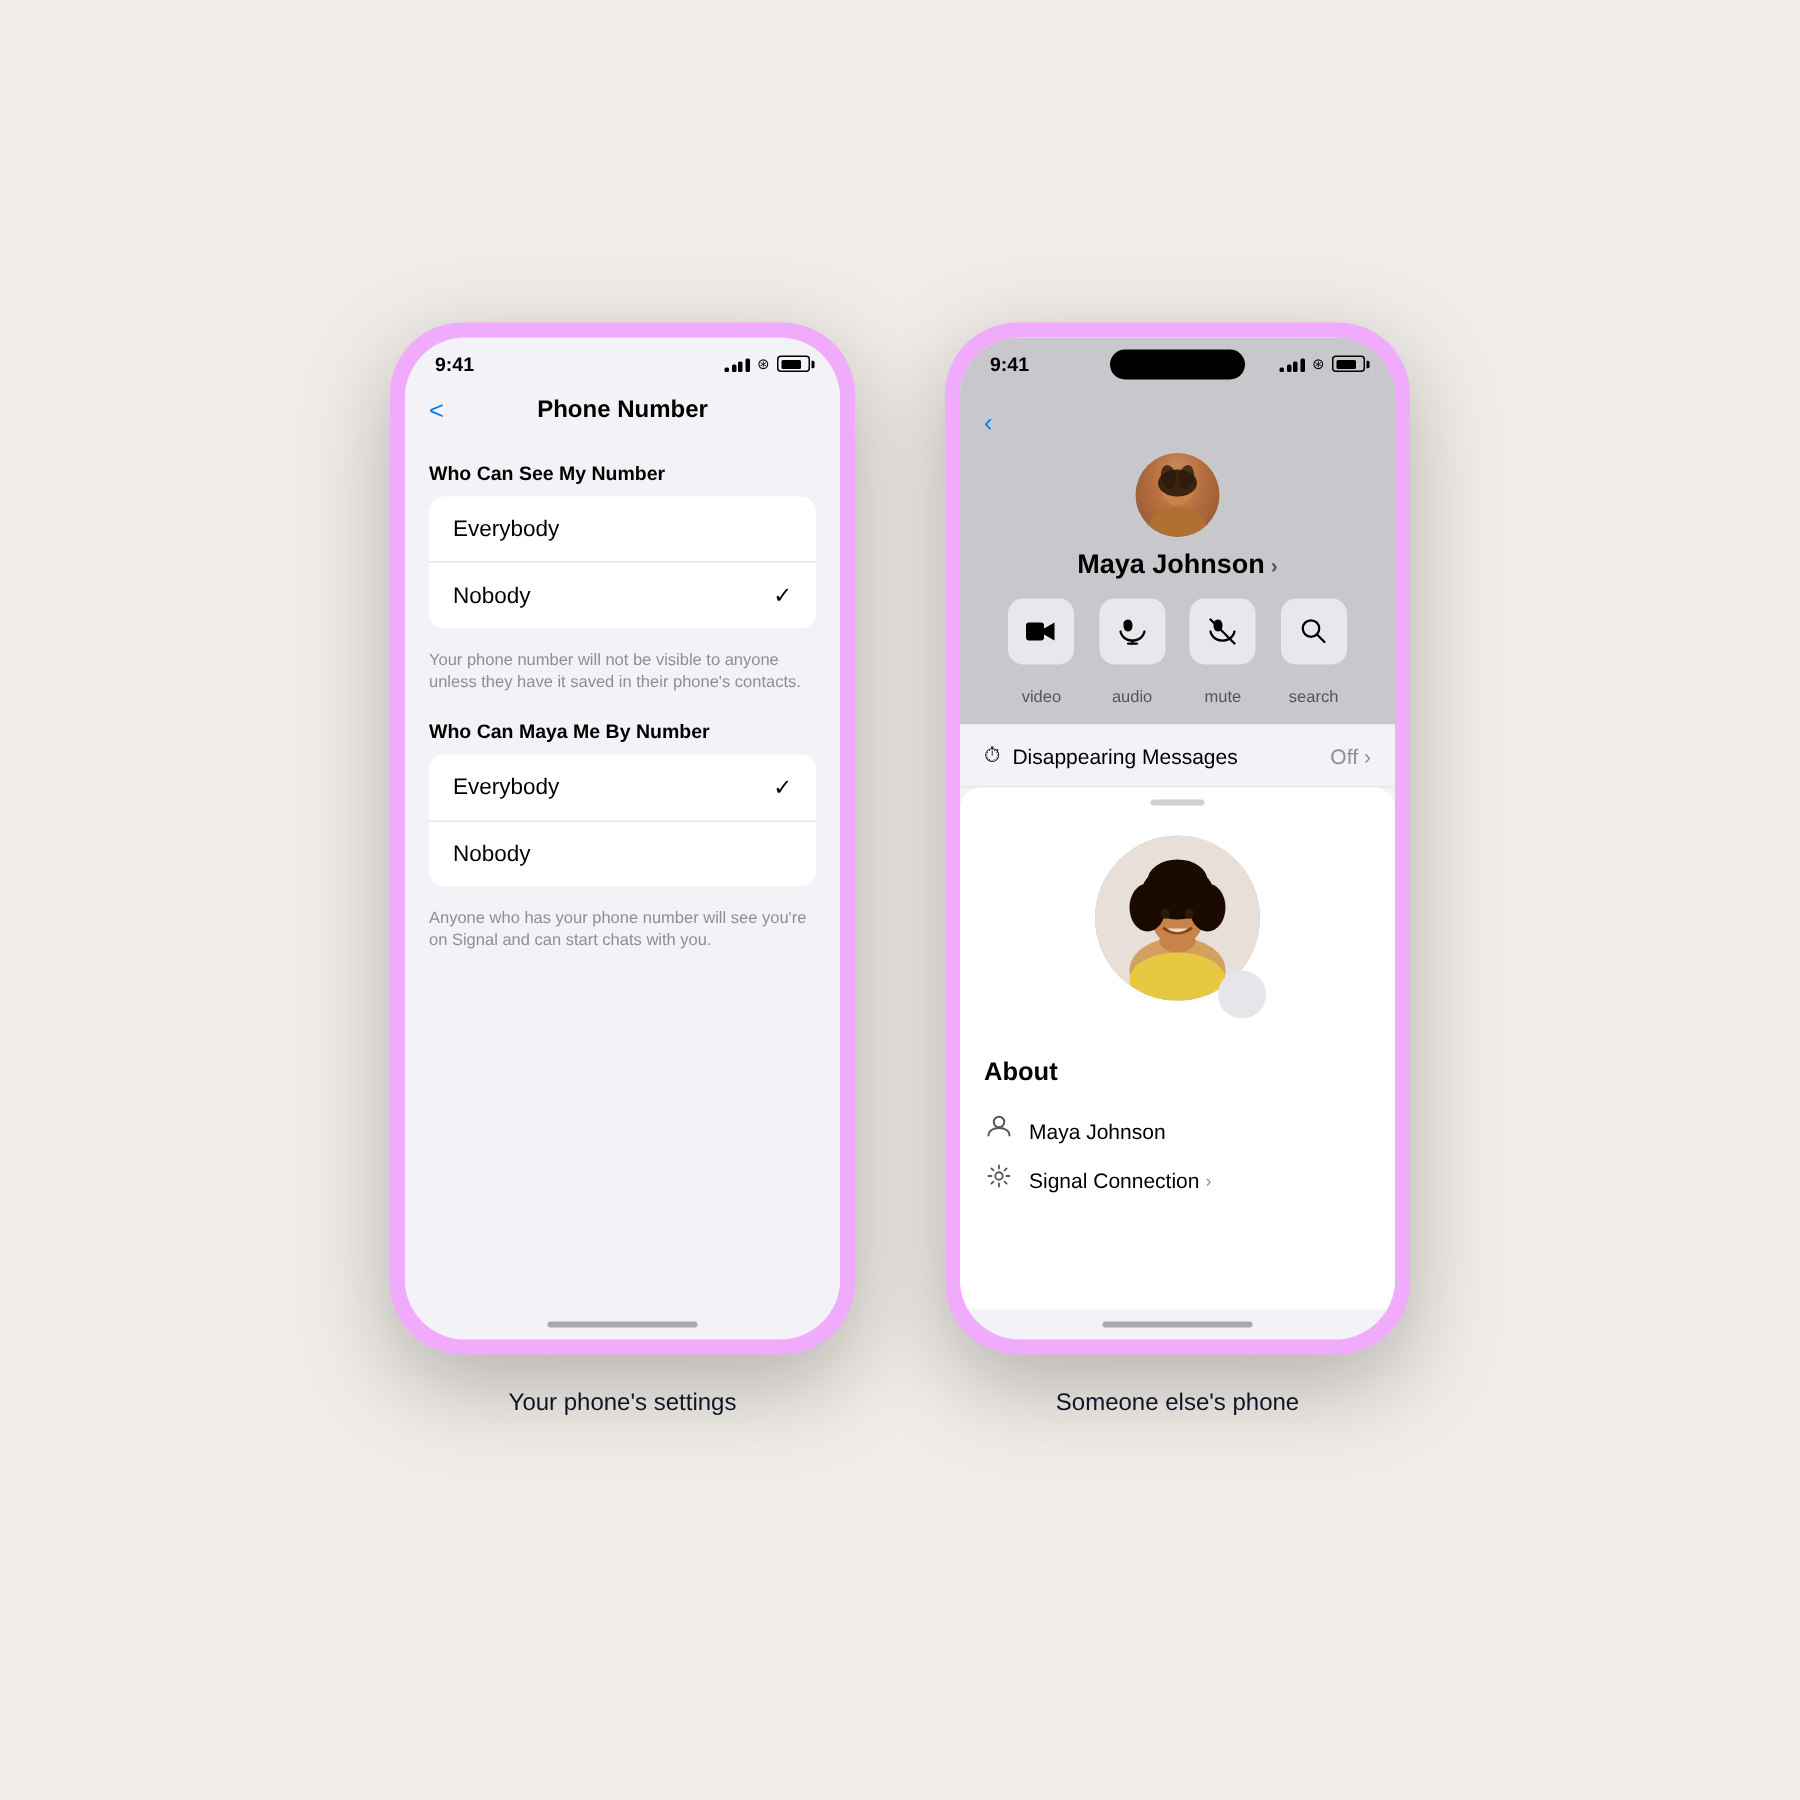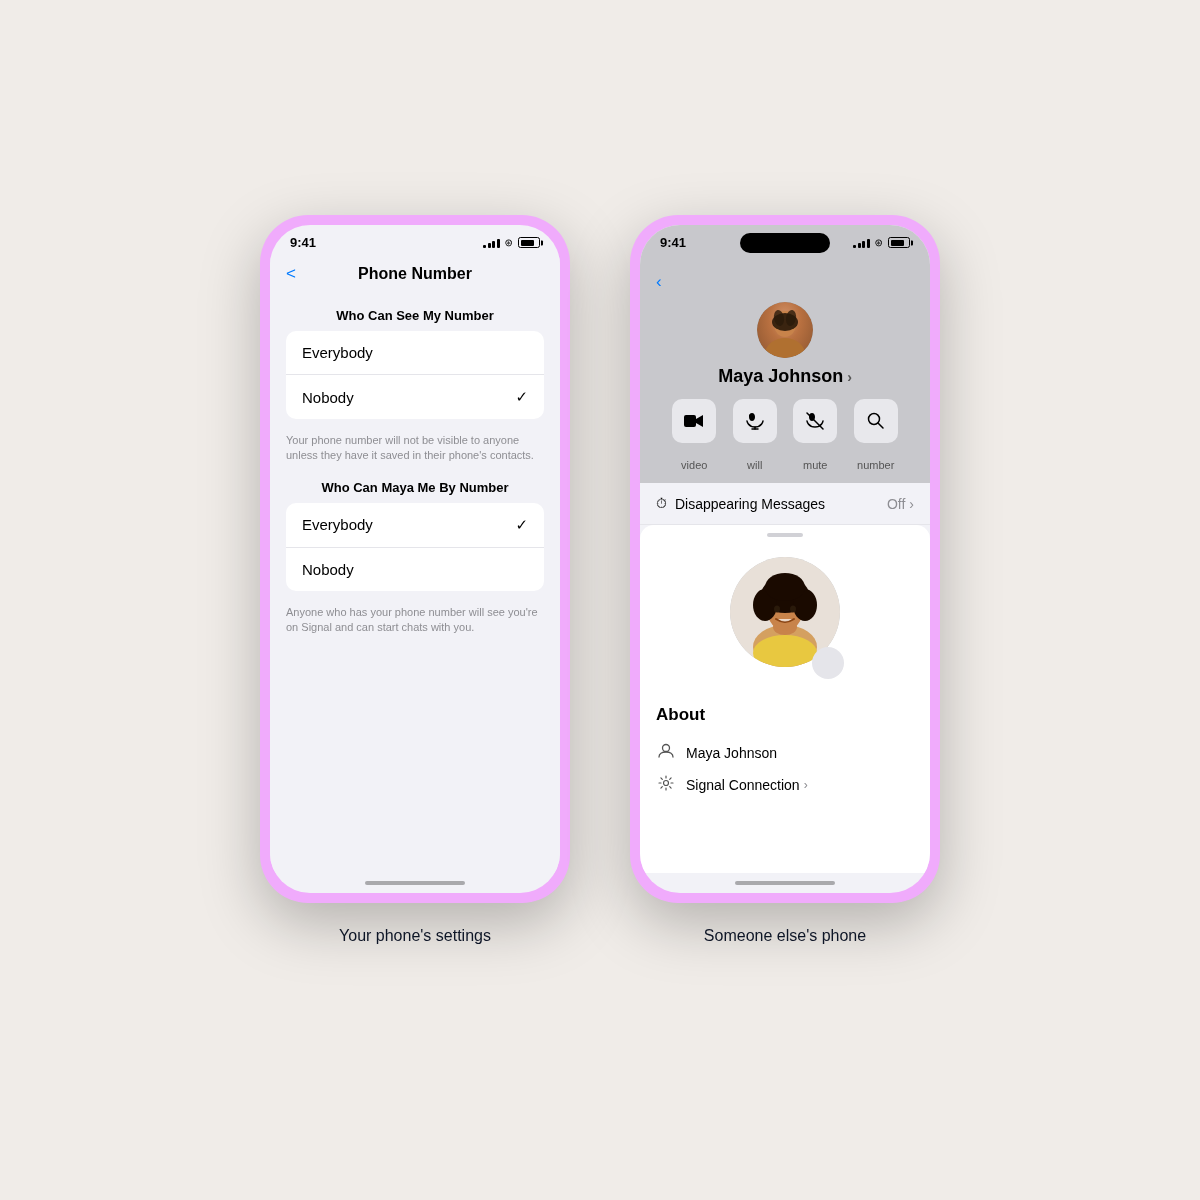--- a/index.html
+++ b/index.html
@@ -160,21 +160,20 @@
       flex: 1;
       overflow-y: auto;
       background: #f2f2f7;
       padding: 16px 0;
     }
     .settings-section-header {
       font-size: 13px;
       font-weight: 600;
       color: #000;
       padding: 0 16px 8px;
-      text-align: center;
     }
     .settings-group {
       background: #fff;
       margin: 0 16px 8px;
       border-radius: 10px;
       overflow: hidden;
     }
     .settings-row {
       display: flex;
       align-items: center;
@@ -488,40 +487,40 @@
             </div>
             <div class="action-btn">
               <div class="action-btn-icon">
                 <svg width="18" height="18" viewBox="0 0 18 18" fill="none" xmlns="http://www.w3.org/2000/svg">
                   <path d="M3 3C3 3 4 1 6 1C8 1 9 3 9 5C9 7 8 9 6 9C4 9 3 7 3 5V3Z" fill="#000"></path>
                   <path d="M1 9C1 9 2 15 9 15C16 15 17 9 17 9" stroke="#000" stroke-width="1.5" stroke-linecap="round" fill="none"></path>
                   <line x1="9" y1="15" x2="9" y2="17" stroke="#000" stroke-width="1.5" stroke-linecap="round"></line>
                   <line x1="6" y1="17" x2="12" y2="17" stroke="#000" stroke-width="1.5" stroke-linecap="round"></line>
                 </svg>
               </div>
-              <span class="action-btn-label">will</span>
+              <span class="action-btn-label">audio</span>
             </div>
             <div class="action-btn">
               <div class="action-btn-icon">
                 <svg width="18" height="18" viewBox="0 0 18 18" fill="none" xmlns="http://www.w3.org/2000/svg">
                   <path d="M3 3C3 3 4 1 6 1C8 1 9 3 9 5C9 7 8 9 6 9C4 9 3 7 3 5V3Z" fill="#000"></path>
                   <path d="M1 9C1 9 2 15 9 15C16 15 17 9 17 9" stroke="#000" stroke-width="1.5" stroke-linecap="round" fill="none"></path>
                   <line x1="1" y1="1" x2="17" y2="17" stroke="#000" stroke-width="1.5" stroke-linecap="round"></line>
                 </svg>
               </div>
               <span class="action-btn-label">mute</span>
             </div>
             <div class="action-btn">
               <div class="action-btn-icon">
                 <svg width="18" height="18" viewBox="0 0 18 18" fill="none" xmlns="http://www.w3.org/2000/svg">
                   <circle cx="7" cy="7" r="5.5" stroke="#000" stroke-width="1.5" fill="none"></circle>
                   <line x1="11" y1="11" x2="16" y2="16" stroke="#000" stroke-width="1.5" stroke-linecap="round"></line>
                 </svg>
               </div>
-              <span class="action-btn-label">number</span>
+              <span class="action-btn-label">search</span>
             </div>
           </div>
         </div>
 
         <div class="disappearing-row">
           <div class="disappearing-left">
             <span>⏱</span>
             <span>Disappearing Messages</span>
           </div>
           <div class="disappearing-right">

